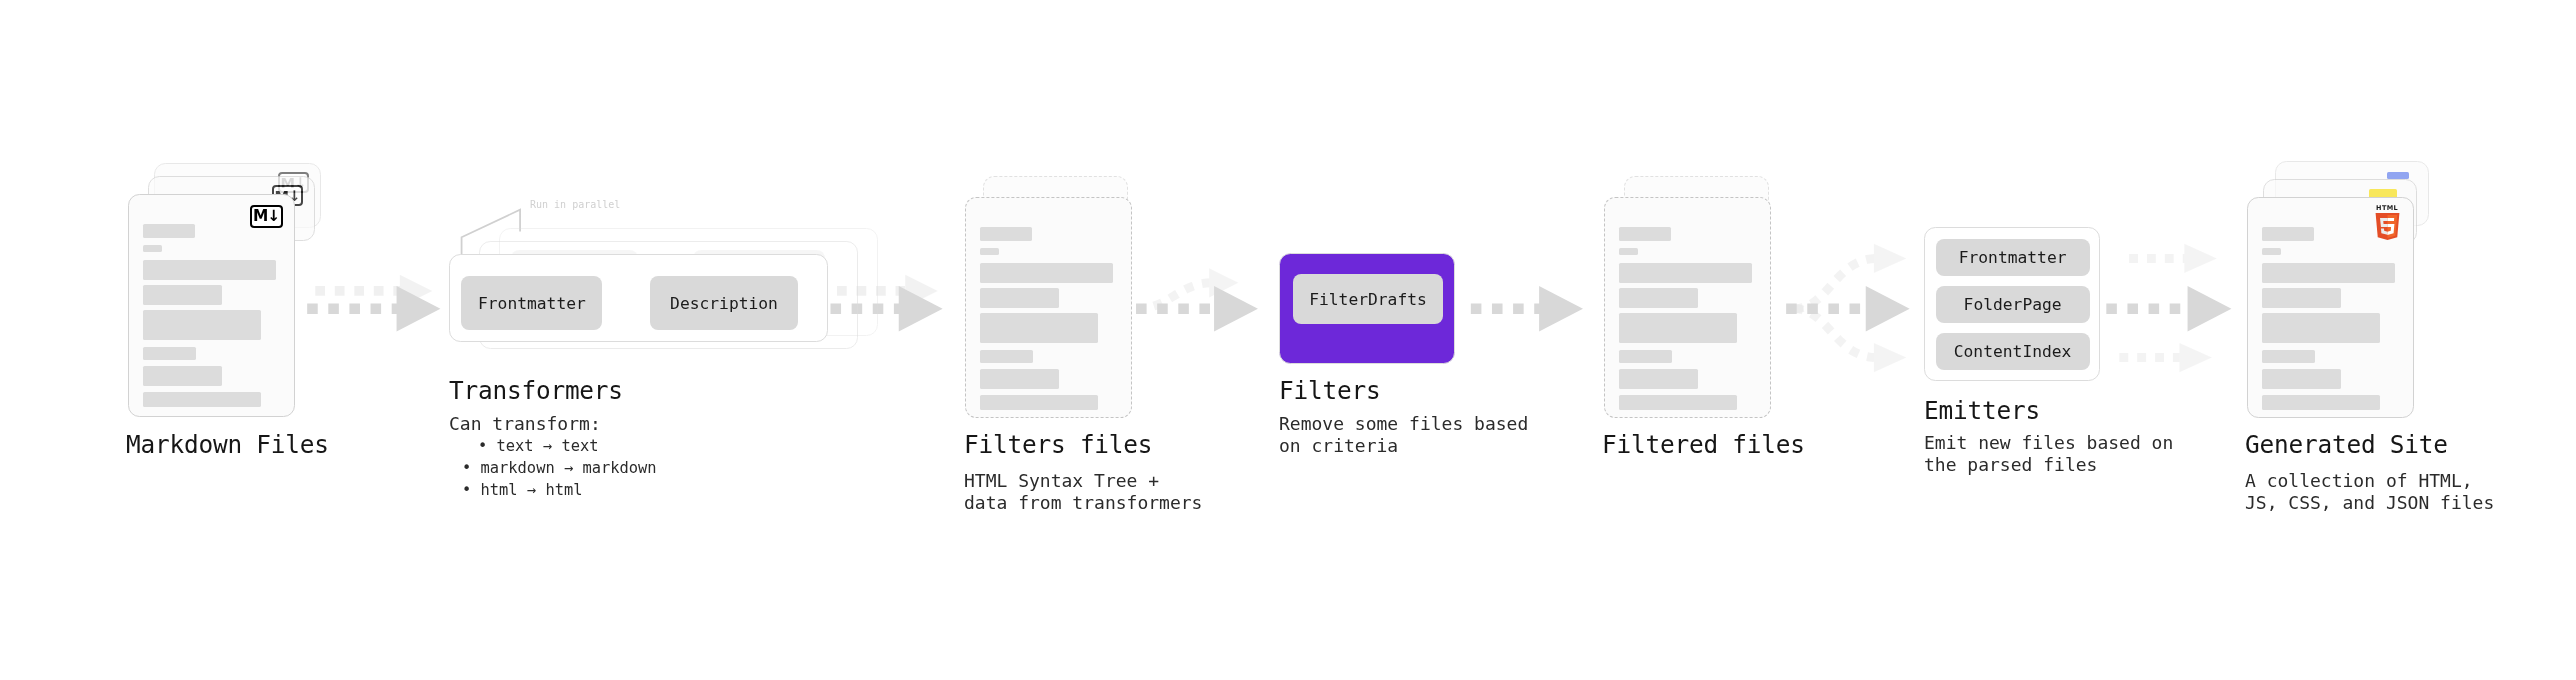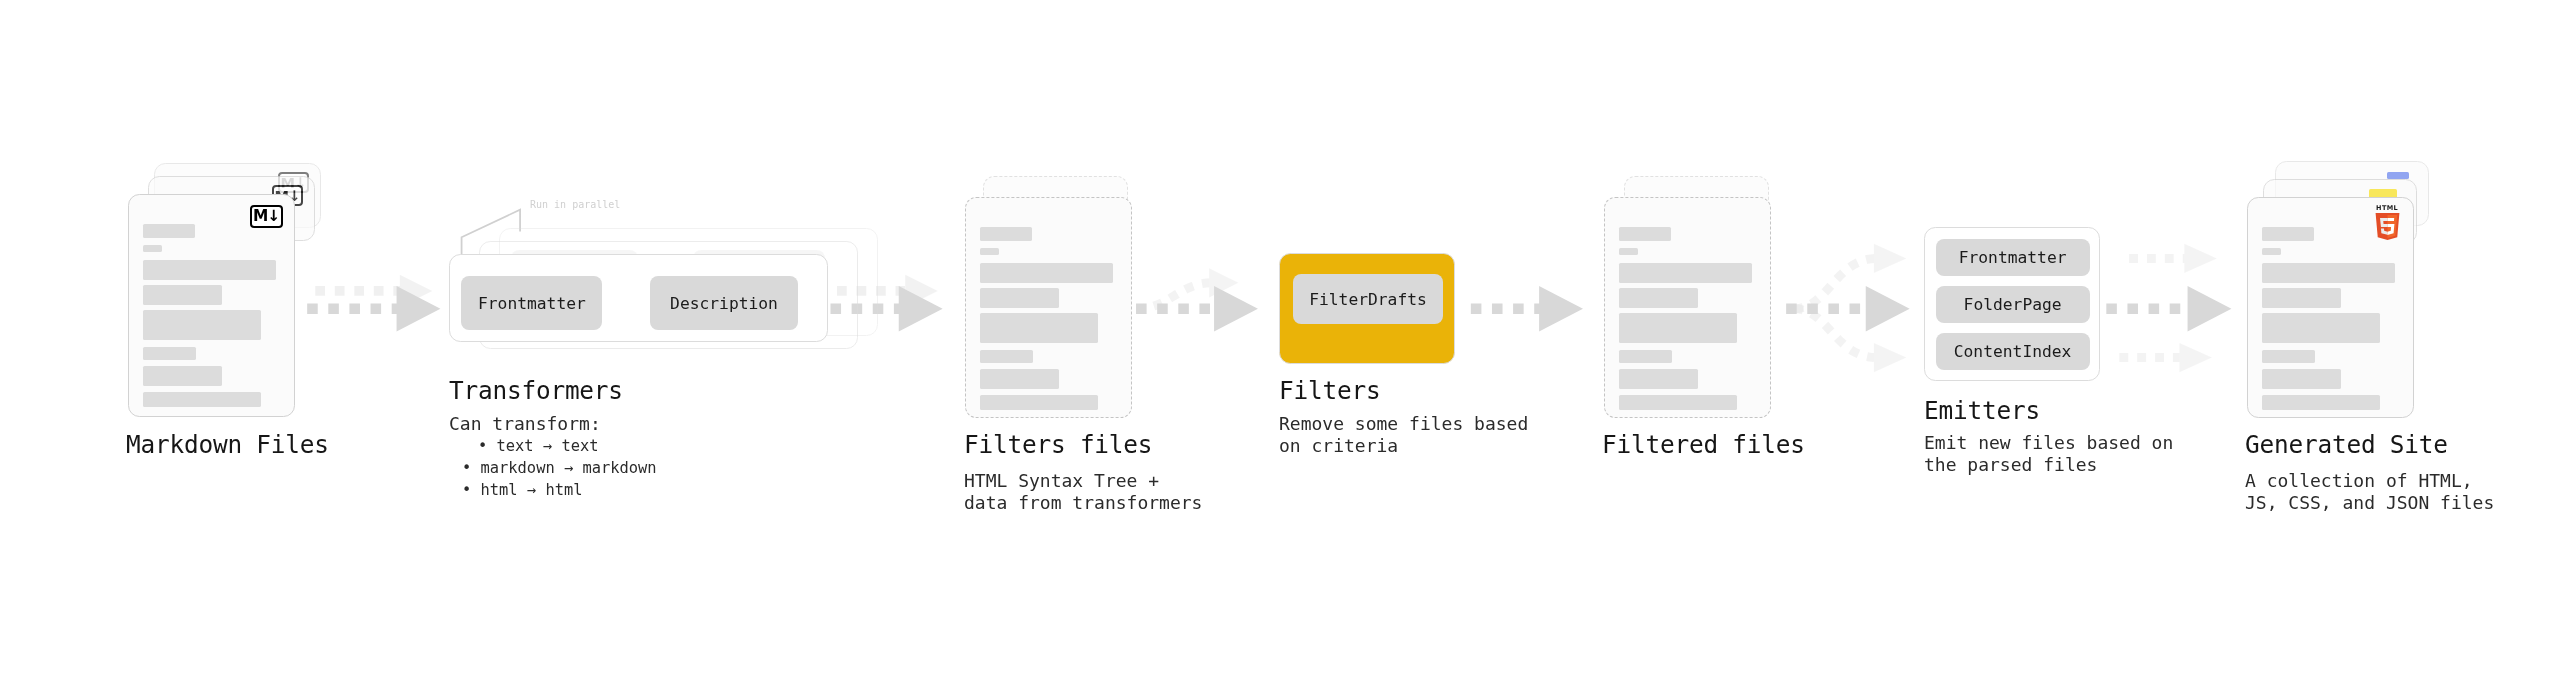--- a/index.html
+++ b/index.html
@@ -303,21 +303,21 @@
       <div class="skel" style="left:14px; top:115px; width:118px; height:30px;"></div>
       <div class="skel" style="left:14px; top:152px; width:53px;  height:13px;"></div>
       <div class="skel" style="left:14px; top:171px; width:79px;  height:19.5px;"></div>
       <div class="skel" style="left:14px; top:197px; width:118px; height:14.6px;"></div>
     </div>
   </div>
   <div class="stage-title" style="left:964px; top:430px;">Filters files</div>
   <div class="stage-desc" style="left:964px; top:470px;">HTML Syntax Tree +
 data from transformers</div>
 
-  <div class="group-panel" style="left:1279px; top:253px; width:176px; height:111px; background:#eab308;">
+  <div class="group-panel" style="left:1279px; top:253px; width:176px; height:111px; background:#6d28d9;">
     <div class="pill" style="left:13px; top:20.3px; width:150px; height:50px;">FilterDrafts</div>
   </div>
   <div class="stage-title" style="left:1279px; top:376px;">Filters</div>
   <div class="stage-desc" style="left:1279px; top:413px;">Remove some files based
 on criteria</div>
 
   <div class="doc-stack">
     <div class="doc-card dashed ghost2" style="left:1624px; top:176px; width:145px; height:57px;"></div>
     <div class="doc-card dashed" style="left:1604px; top:197px; width:167px; height:221px;">
       <div class="skel" style="left:14px; top:29px;  width:52px;  height:14px;"></div>

